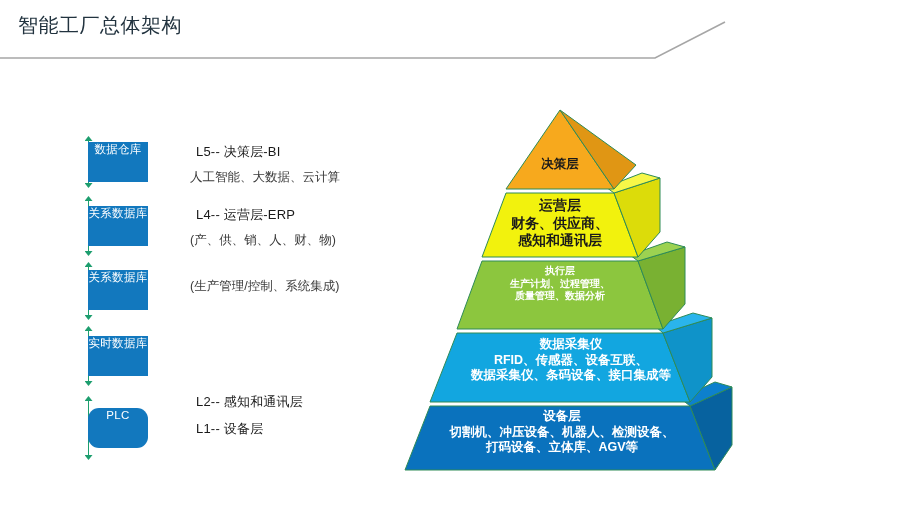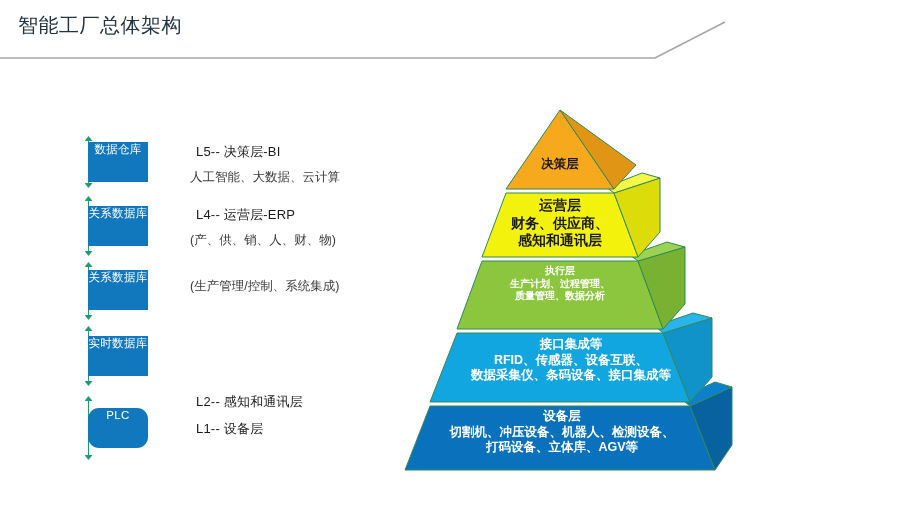--- a/index.html
+++ b/index.html
@@ -212,21 +212,21 @@
     <div>感知和通讯层</div>
   </div>
 
   <div class="tier-text t-exec" style="left:72px; top:160px; width:216px;">
     <div>执行层</div>
     <div>生产计划、过程管理、</div>
     <div>质量管理、数据分析</div>
   </div>
 
   <div class="tier-text t-sense" style="left:38px; top:232px; width:306px;">
-    <div>接口集成等</div>
+    <div>数据采集仪</div>
     <div>RFID、传感器、设备互联、</div>
     <div>数据采集仪、条码设备、接口集成等</div>
   </div>
 
   <div class="tier-text t-equip" style="left:8px; top:304px; width:348px;">
     <div>设备层</div>
     <div>切割机、冲压设备、机器人、检测设备、</div>
     <div>打码设备、立体库、AGV等</div>
   </div>
 </div>

